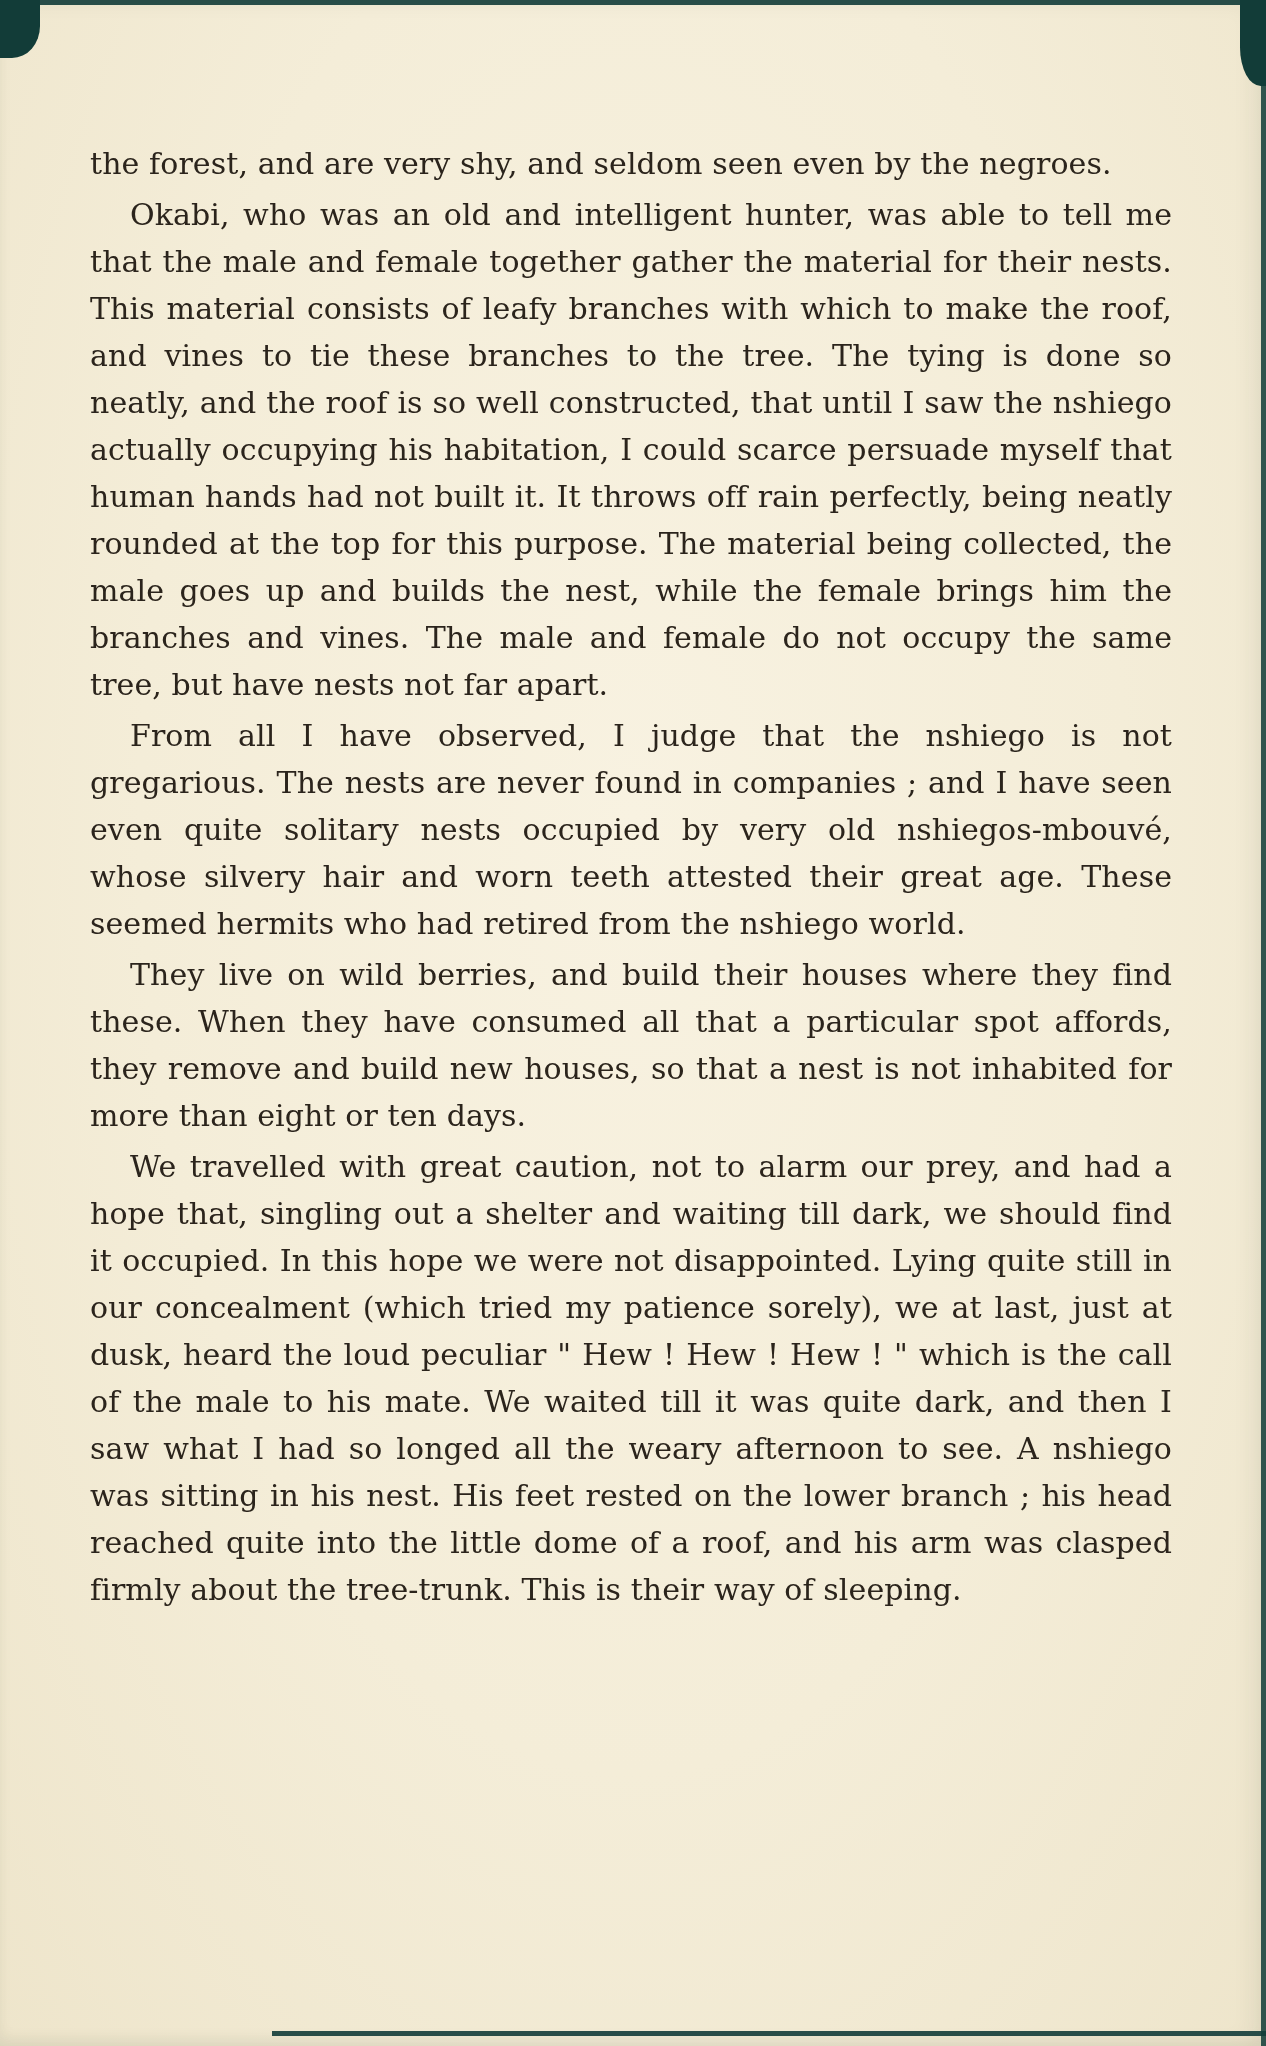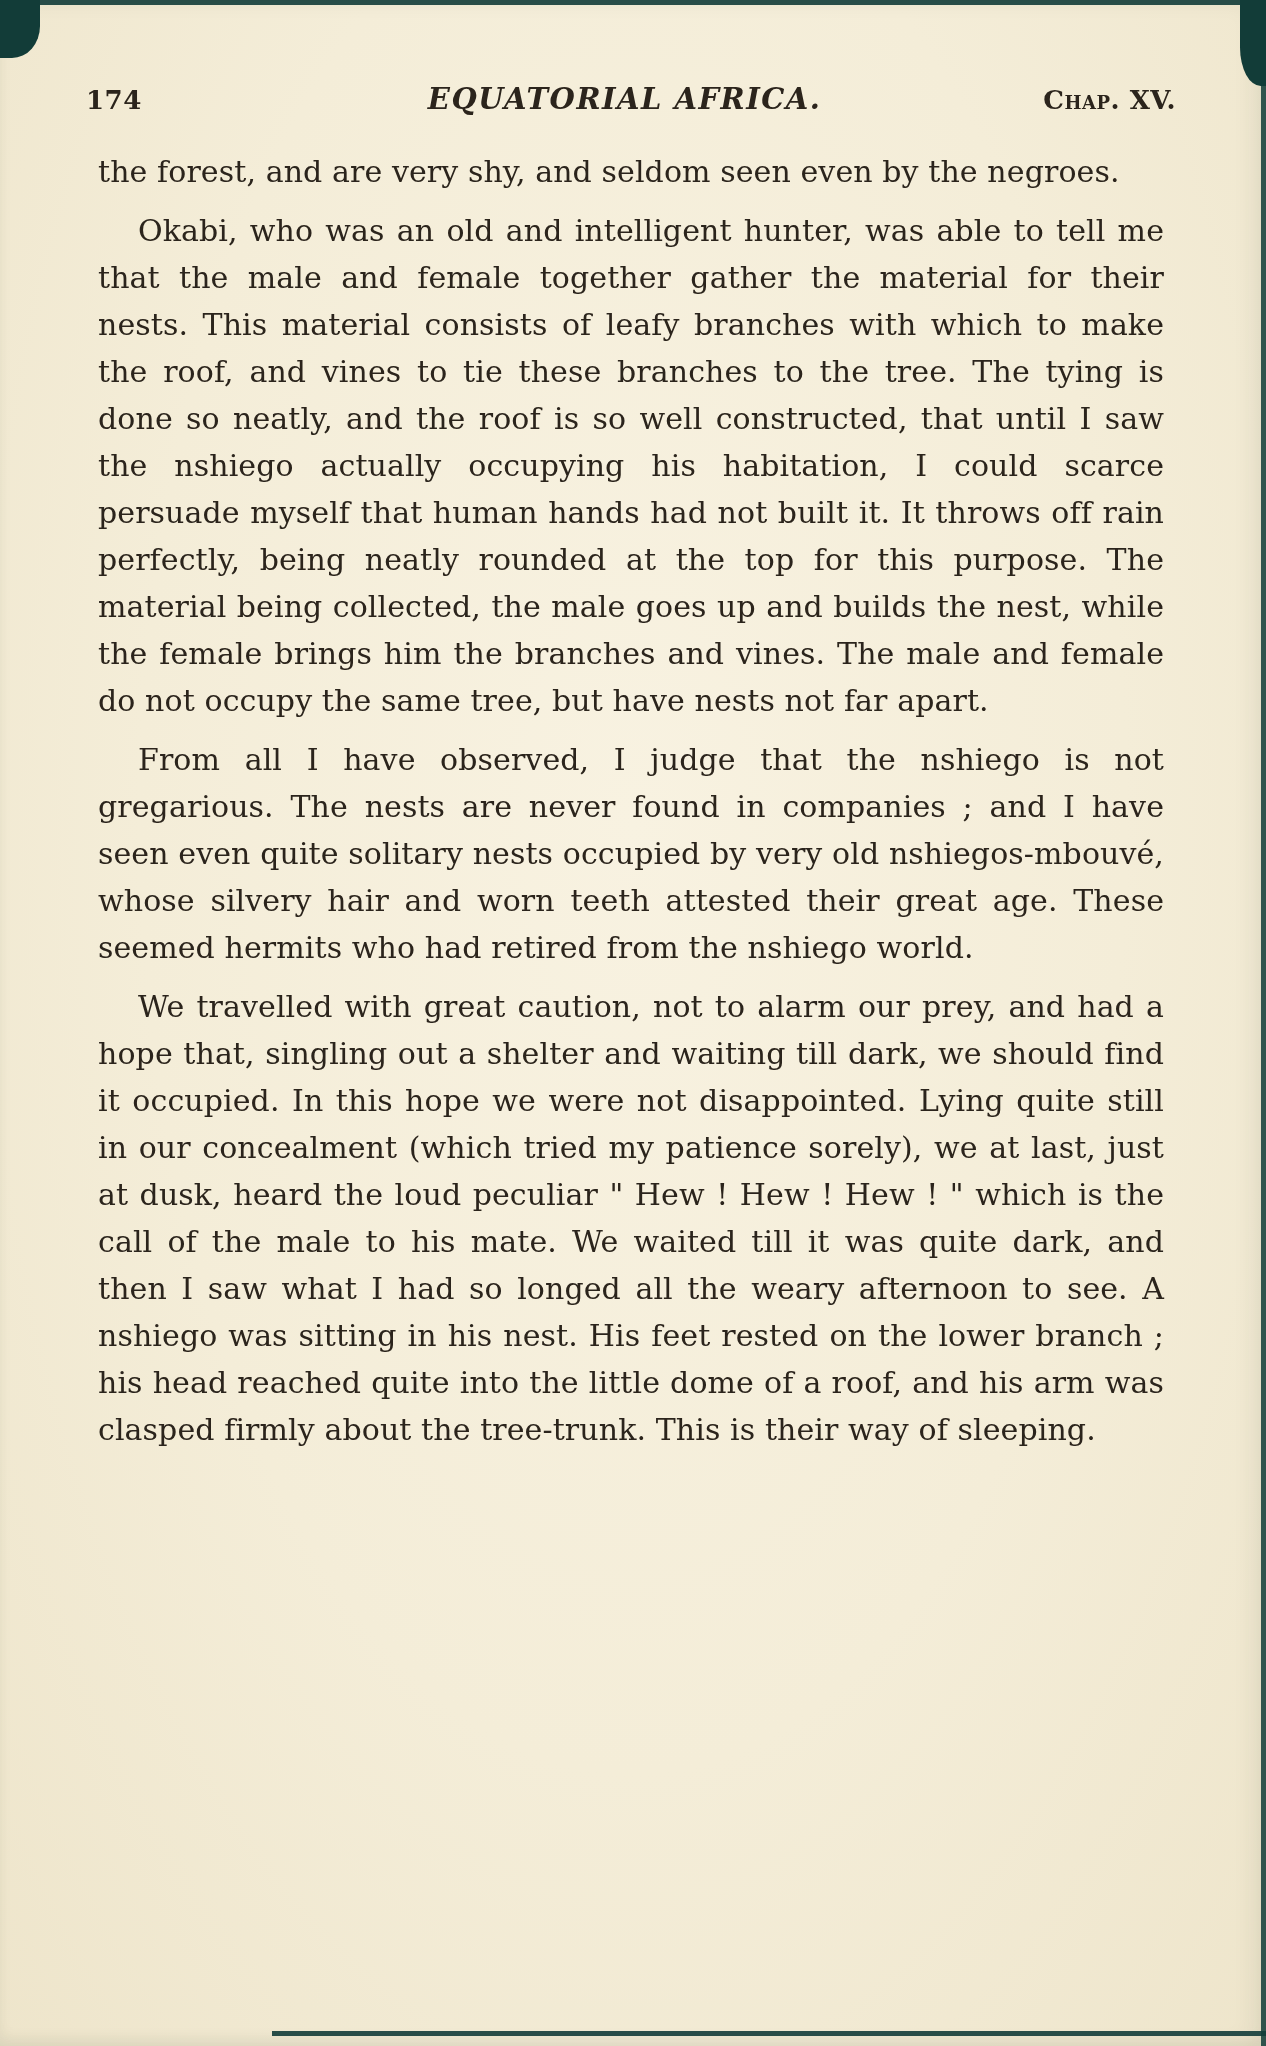--- a/index.html
+++ b/index.html
@@ -61,44 +61,40 @@
     position: absolute;
     top: 136px;
     left: 86px;
     right: 90px;
     font-size: 30px;
     line-height: 47px;
     text-align: justify;
     letter-spacing: 0.1px;
   }
   .body-text p {
-    margin: 12px;
+    margin: 4px;
     text-indent: 40px;
   }
   .body-text p.no-indent {
     text-indent: 0;
   }
 </style>
 </head>
 <body>
 
 <div class="page">
 
   <div class="edge edge-top"></div>
   <div class="edge corner-tl"></div>
   <div class="edge corner-tr"></div>
   <div class="edge edge-right"></div>
   <div class="edge edge-bottom"></div>
 
-  <div class="header">
-    <span class="pagenum">174</span>
-    <span class="running-title">EQUATORIAL AFRICA.</span>
-    <span class="chap">Chap. XV.</span>
-  </div>
 
   <div class="body-text">
     <p class="no-indent">the forest, and are very shy, and seldom seen even by the negroes.</p>
     <p>Okabi, who was an old and intelligent hunter, was able to tell me that the male and female together gather the material for their nests. This material consists of leafy branches with which to make the roof, and vines to tie these branches to the tree. The tying is done so neatly, and the roof is so well constructed, that until I saw the nshiego actually occupying his habitation, I could scarce persuade myself that human hands had not built it. It throws off rain perfectly, being neatly rounded at the top for this purpose. The material being collected, the male goes up and builds the nest, while the female brings him the branches and vines. The male and female do not occupy the same tree, but have nests not far apart.</p>
     <p>From all I have observed, I judge that the nshiego is not gregarious. The nests are never found in companies ; and I have seen even quite solitary nests occupied by very old nshiegos-mbouvé, whose silvery hair and worn teeth attested their great age. These seemed hermits who had retired from the nshiego world.</p>
+    <p>They live on wild berries, and build their houses where they find these. When they have consumed all that a particular spot affords, they remove and build new houses, so that a nest is not inhabited for more than eight or ten days.</p>
     <p>We travelled with great caution, not to alarm our prey, and had a hope that, singling out a shelter and waiting till dark, we should find it occupied. In this hope we were not disappointed. Lying quite still in our concealment (which tried my patience sorely), we at last, just at dusk, heard the loud peculiar " Hew ! Hew ! Hew ! " which is the call of the male to his mate. We waited till it was quite dark, and then I saw what I had so longed all the weary afternoon to see. A nshiego was sitting in his nest. His feet rested on the lower branch ; his head reached quite into the little dome of a roof, and his arm was clasped firmly about the tree-trunk. This is their way of sleeping.</p>
   </div>
 
 </div>
 
 </body></html>

